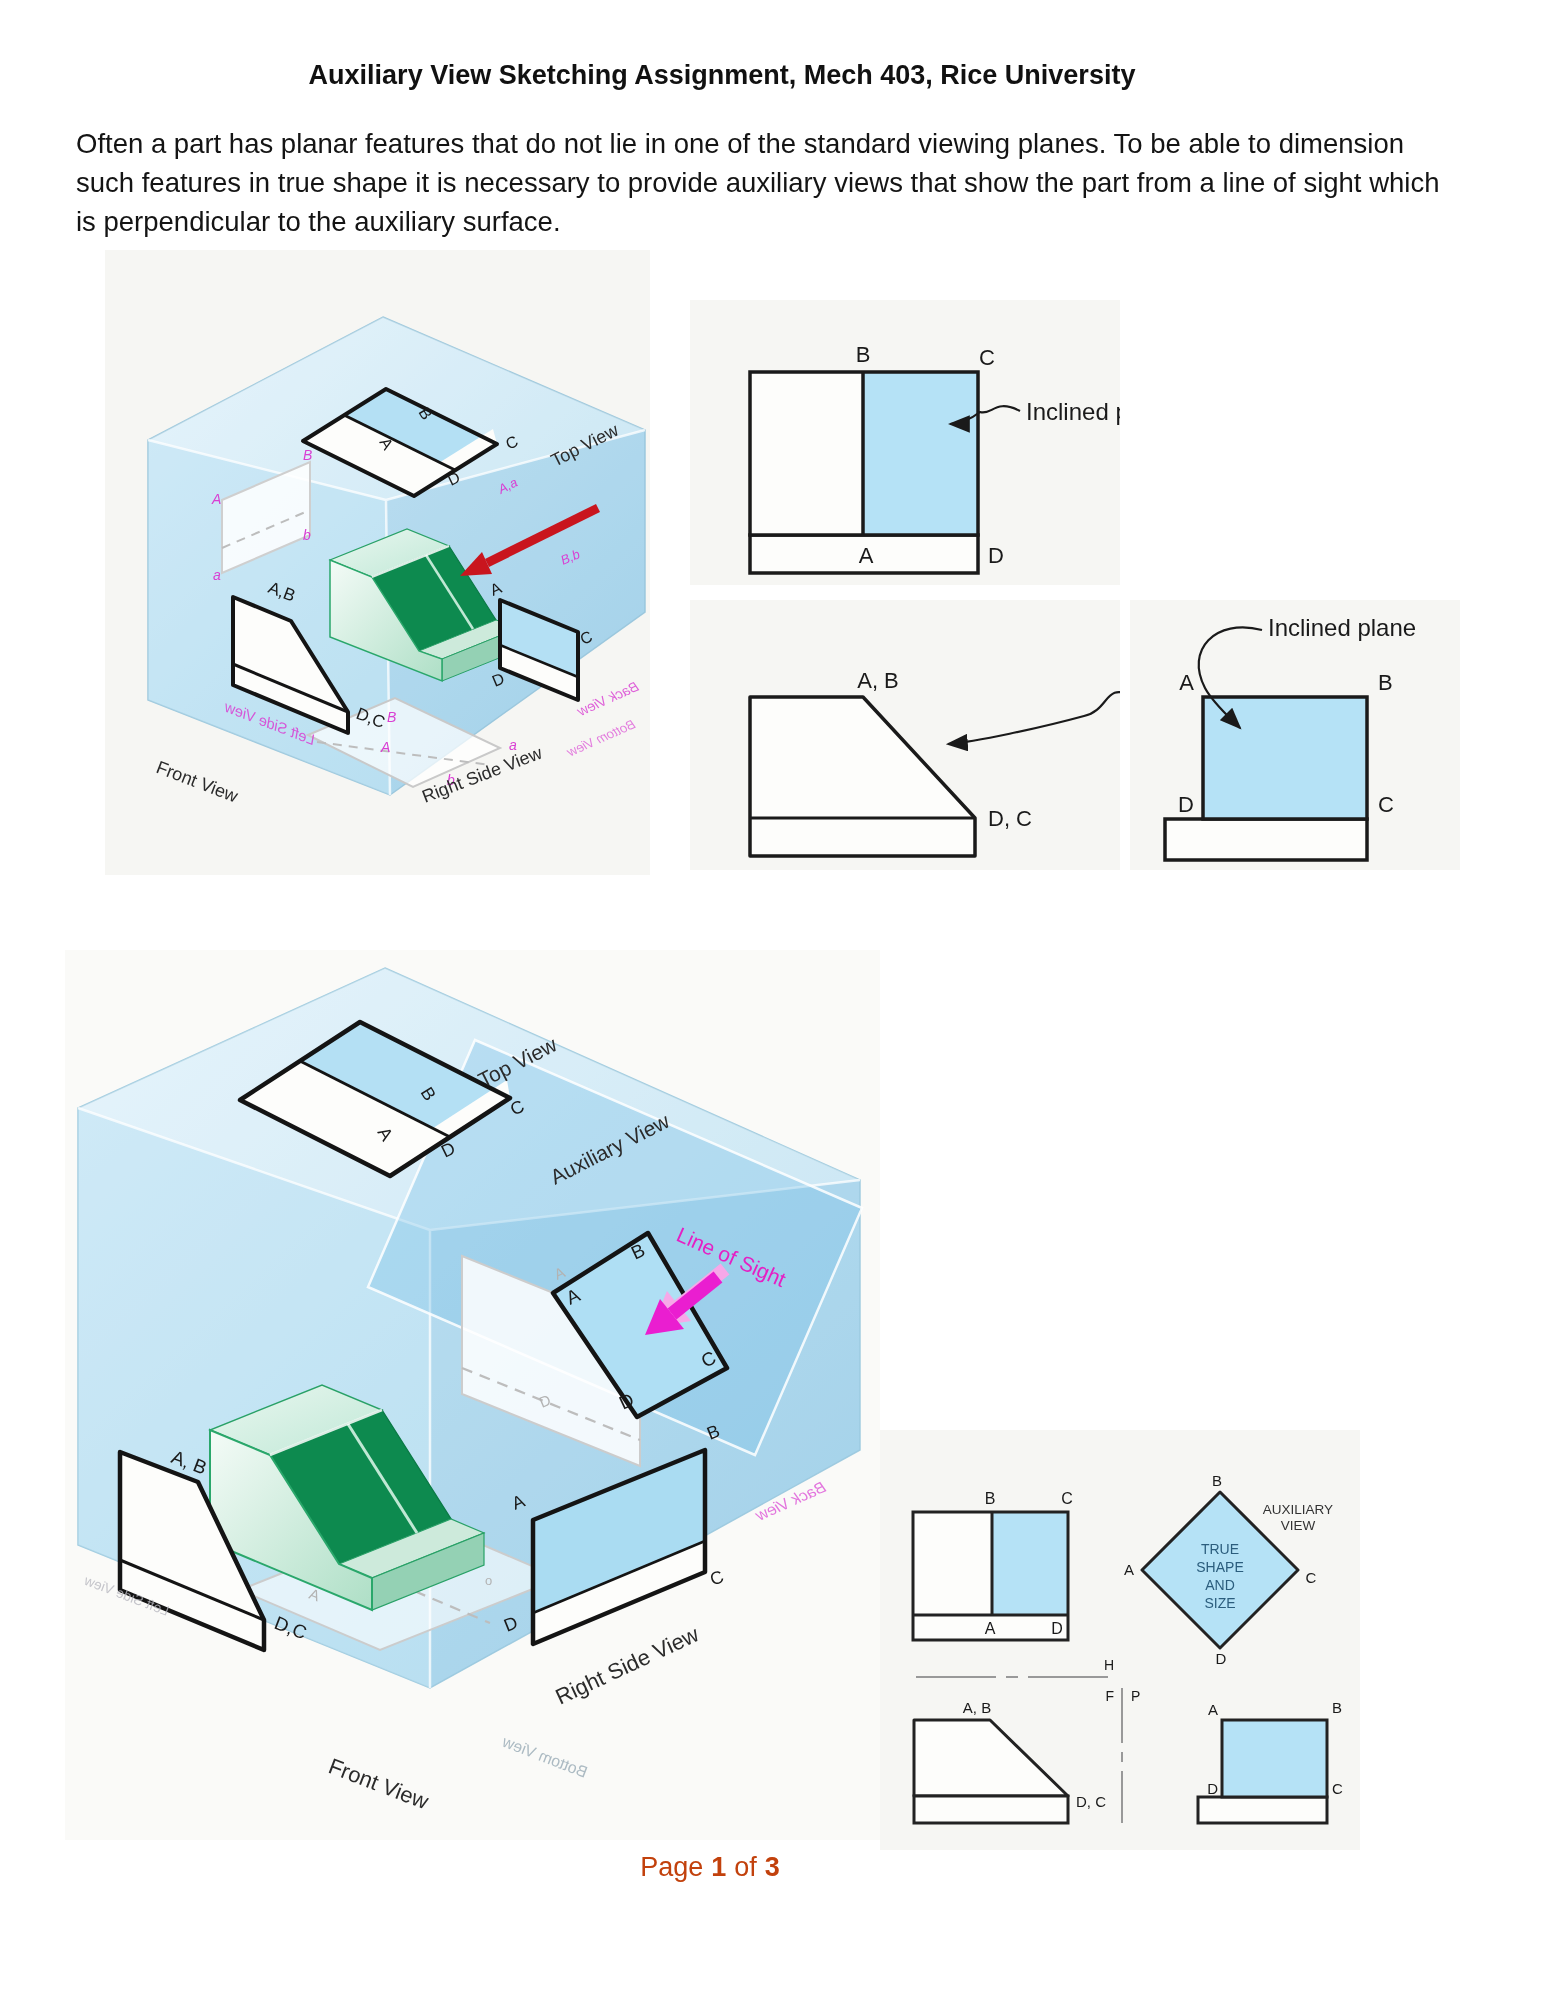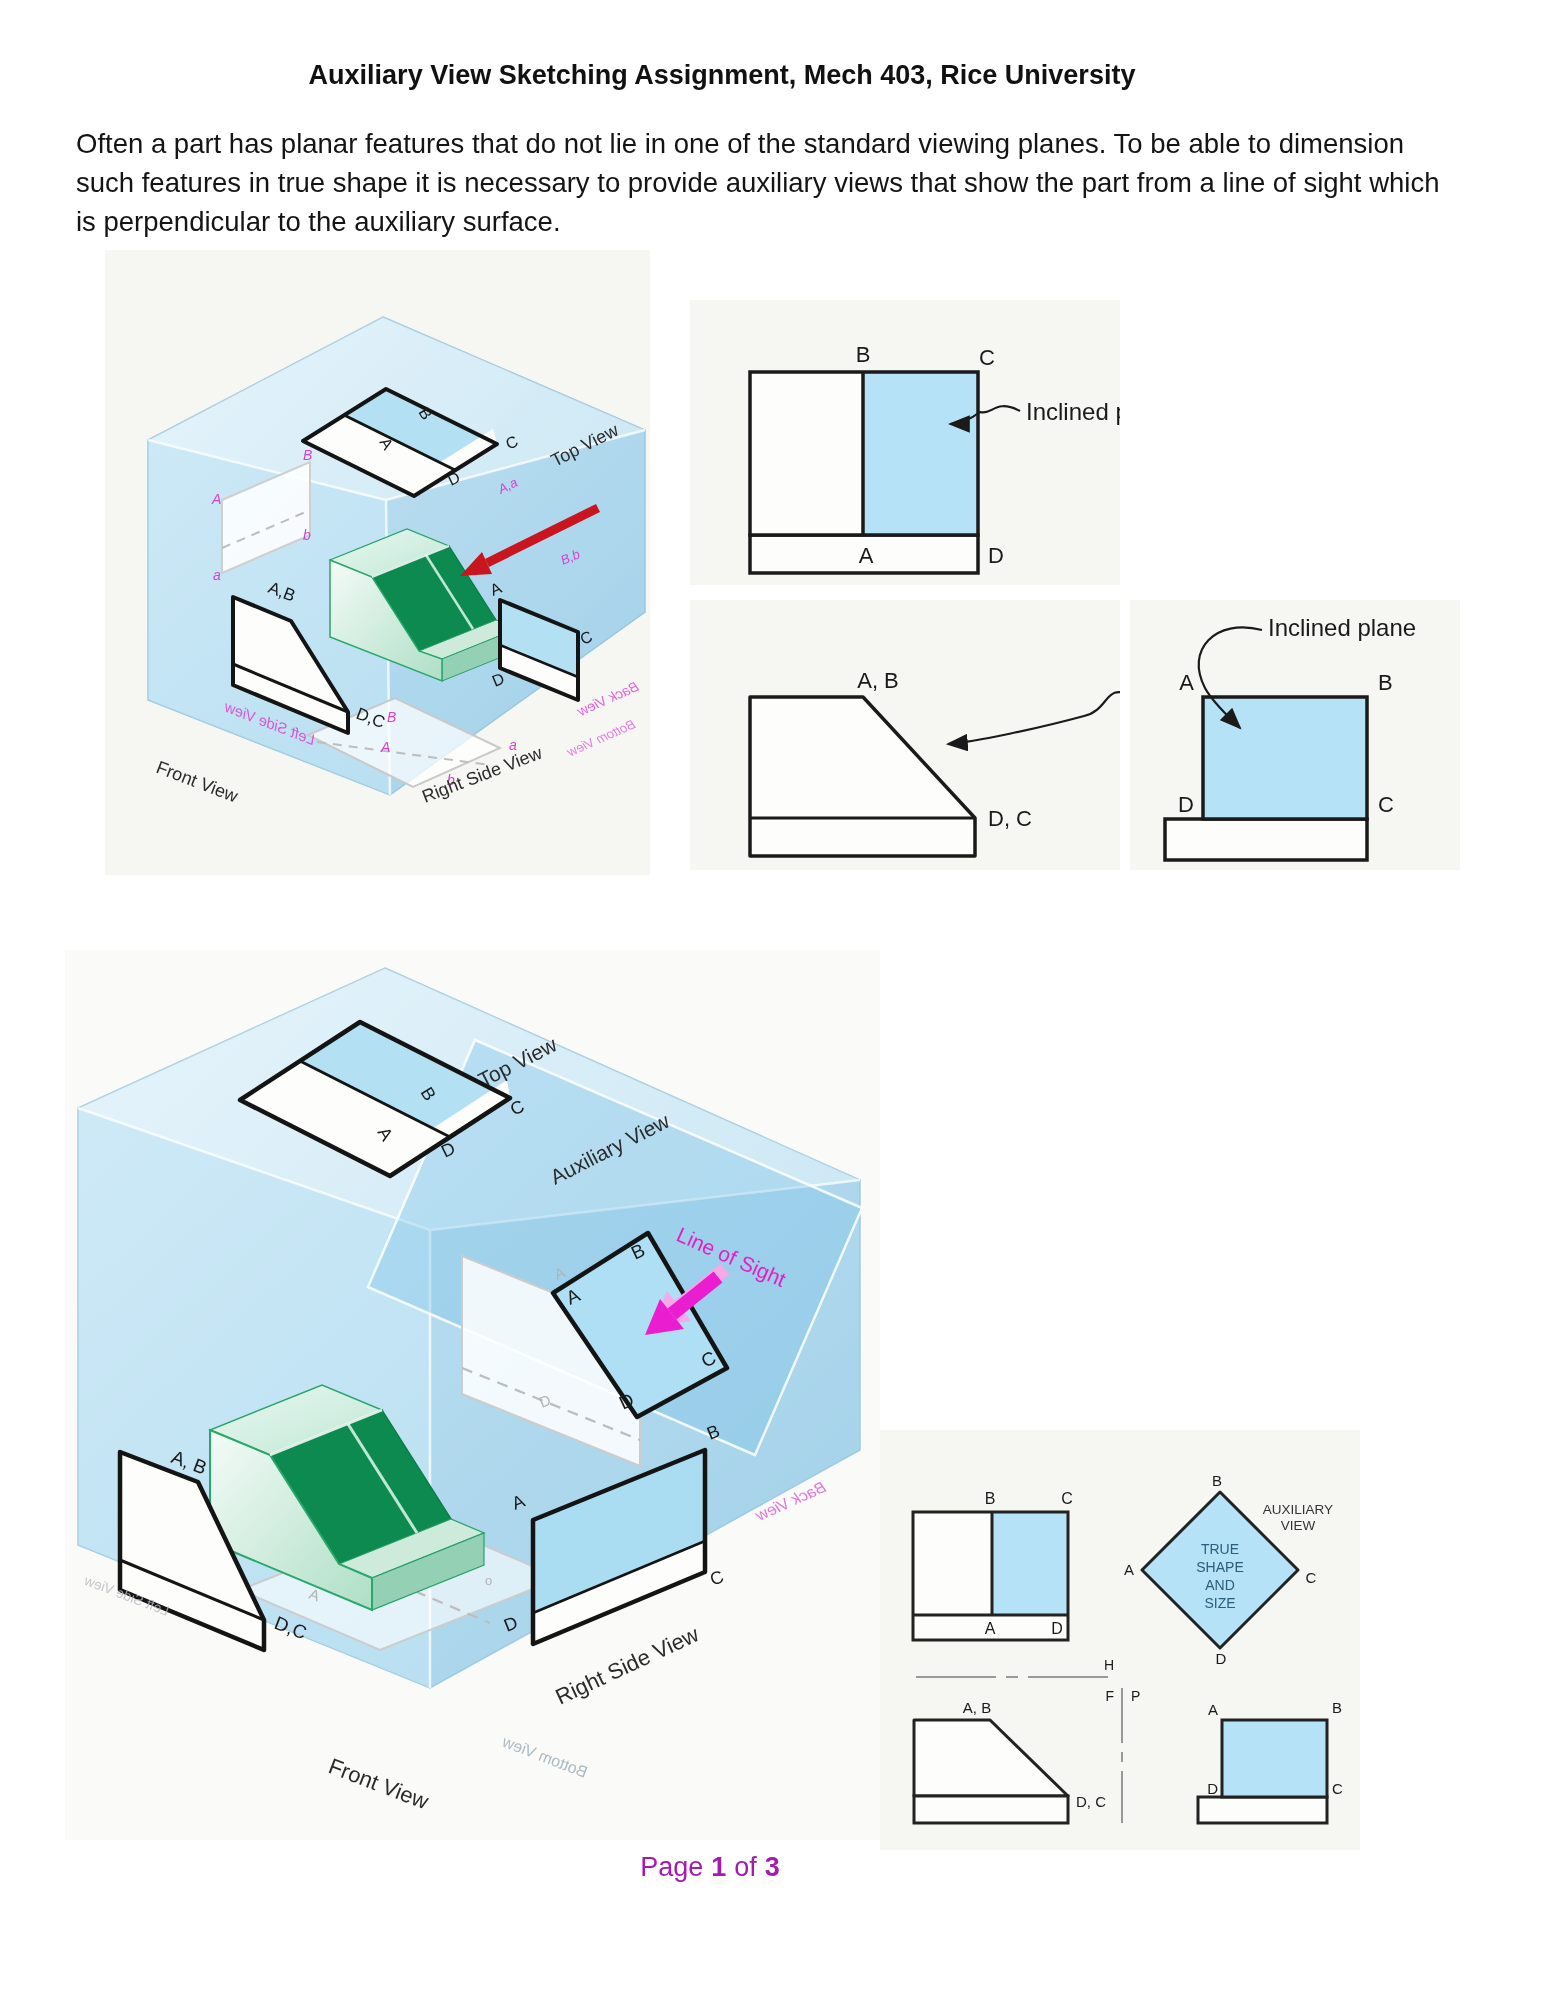--- a/index.html
+++ b/index.html
@@ -11,21 +11,21 @@
   .title{
     top:60px;left:0;width:1444px;text-align:center;
     font-size:27px;font-weight:bold;color:#111;
   }
   .para{
     top:124px;left:76px;width:1382px;
     font-size:27.5px;line-height:39px;color:#141414;
   }
   .footer{
     top:1852px;left:0;width:1420px;display:flex;justify-content:center;gap:8px;
-    font-size:27px;color:#a21caf;
+    font-size:27px;color:#c2410c;
   }
   .footer .b{font-weight:bold;}
   svg text{font-family:"Liberation Sans",sans-serif;}
   .lbl{fill:#1a1a1a;}
   .mag{fill:#d93fd3;font-style:italic;}
   .ghost{fill:#b3b3b3;}
   .viewlbl{fill:#2b2b2b;}
 </style>
 </head>
 <body>

